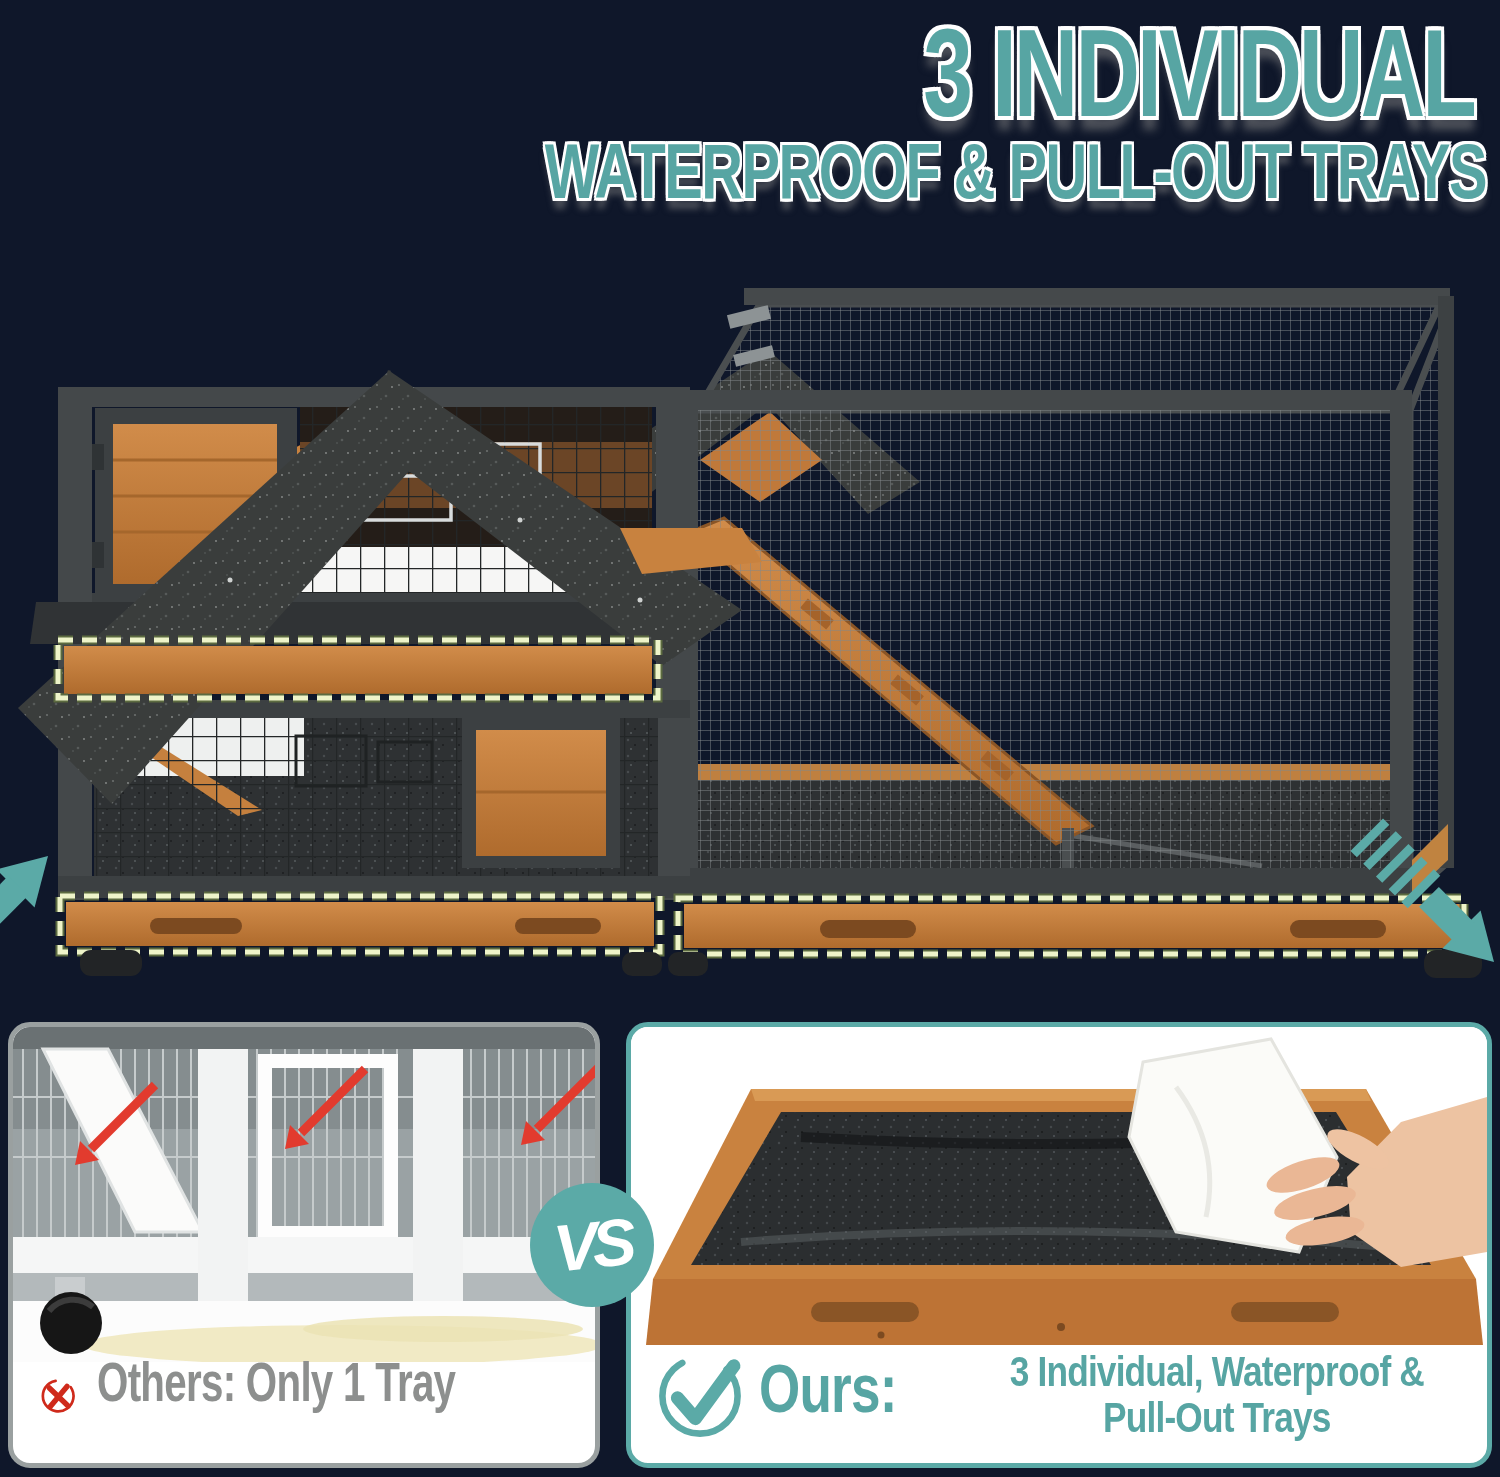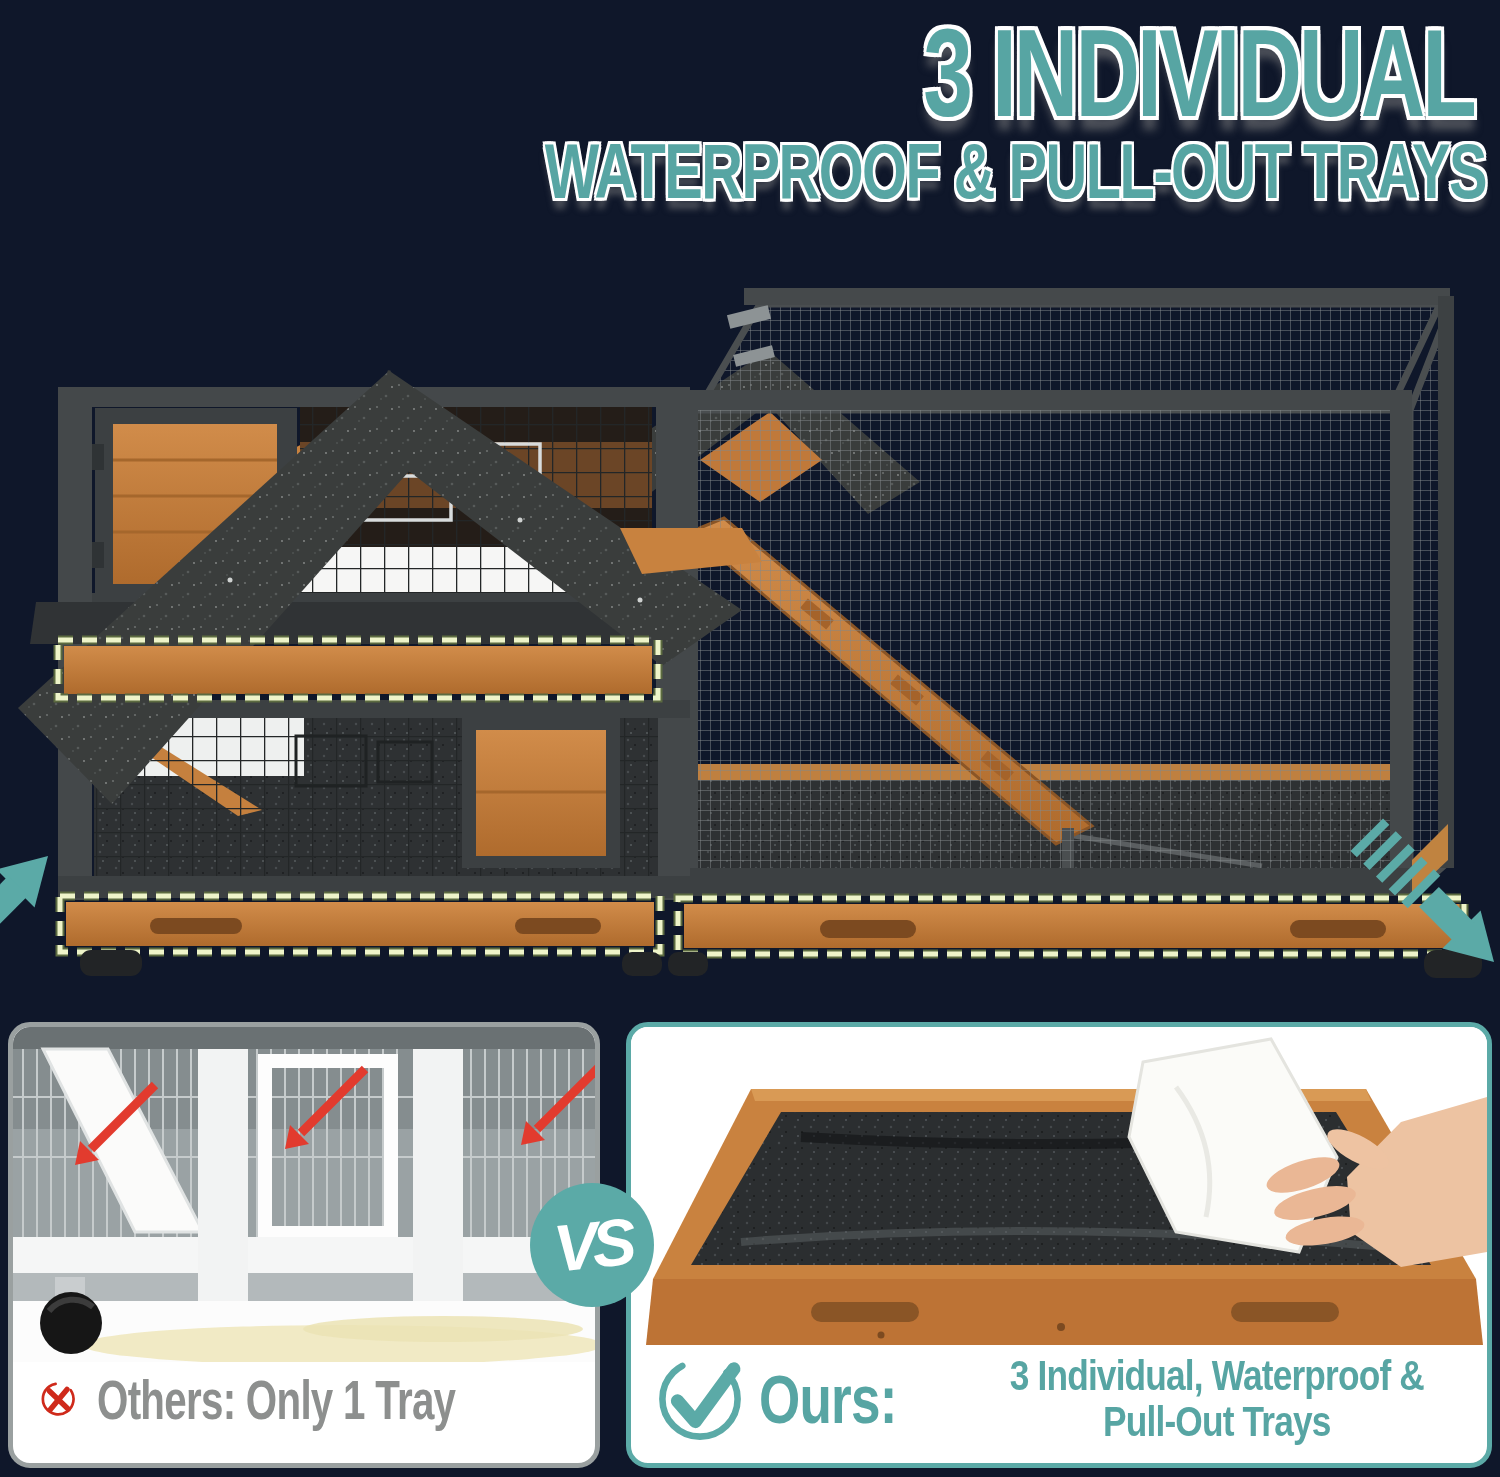--- a/index.html
+++ b/index.html
@@ -16,21 +16,21 @@
           letter-spacing:-2px;transform:scaleX(.74);transform-origin:100% 50%;white-space:nowrap;
           text-shadow:-3px -3px 0 #fff,3px -3px 0 #fff,-3px 3px 0 #fff,3px 3px 0 #fff,
                       0 -3px 0 #fff,0 3px 0 #fff,-3px 0 0 #fff,3px 0 0 #fff,
                       0 11px 8px rgba(130,130,130,.5);}
   #hero{position:absolute;top:160px;left:0;width:1500px;height:840px;}
   
   .panel{position:absolute;top:1022px;height:446px;border-radius:22px;background:#fff;overflow:hidden;box-sizing:border-box;}
   #panel-others{left:8px;width:592px;border:5px solid #9aa0a0;}
   #panel-ours{left:626px;width:866px;border:5px solid #5baaa7;}
   .panel svg.photo{display:block;}
-  .caption{position:absolute;left:0;right:0;bottom:8px;height:112px;display:flex;align-items:center;background:transparent;}
+  .caption{position:absolute;left:0;right:0;bottom:2px;height:112px;display:flex;align-items:flex-start;background:transparent;}
   #others-caption{padding-left:26px;gap:20px;}
   #ours-caption{padding-left:22px;gap:12px;}
   #others-label{font-size:56px;color:#8d8f8e;letter-spacing:-1px;transform:scaleX(.72);transform-origin:left center;}
   #ours-label{font-size:68px;color:#57a5a3;letter-spacing:-1px;transform:scaleX(.78);transform-origin:left center;}
   #ours-desc{flex:1;text-align:center;color:#57a5a3;font-weight:bold;font-size:43px;line-height:1.06;
              letter-spacing:-1px;transform:scaleX(.82);transform-origin:center;}
   #vs-badge{position:absolute;left:530px;top:1183px;width:124px;height:124px;border-radius:50%;
             background:#5baaa7;display:flex;align-items:center;justify-content:center;z-index:6;}
   #vs-text{color:#fff;font-weight:bold;font-style:italic;font-size:66px;letter-spacing:-6px;
            transform:rotate(-6deg);}

